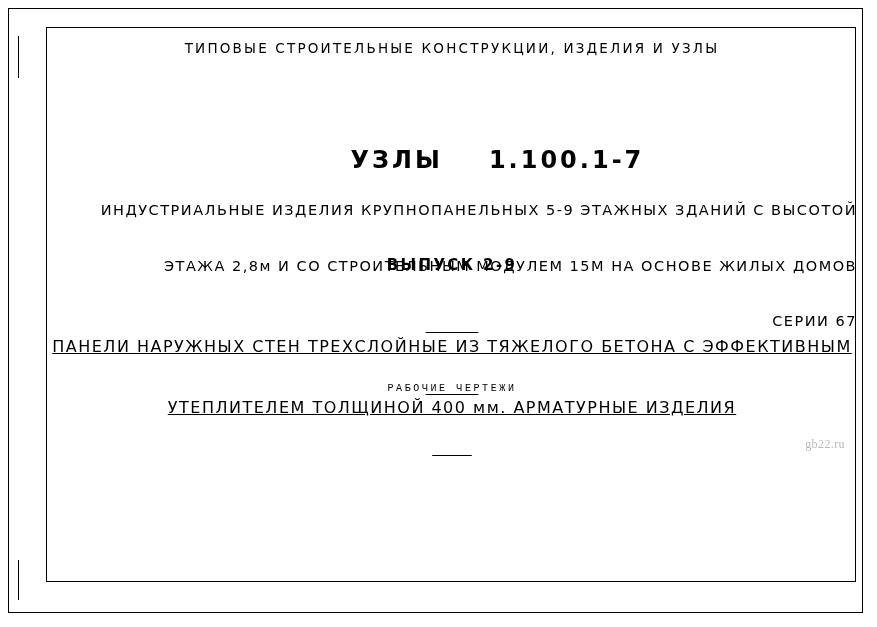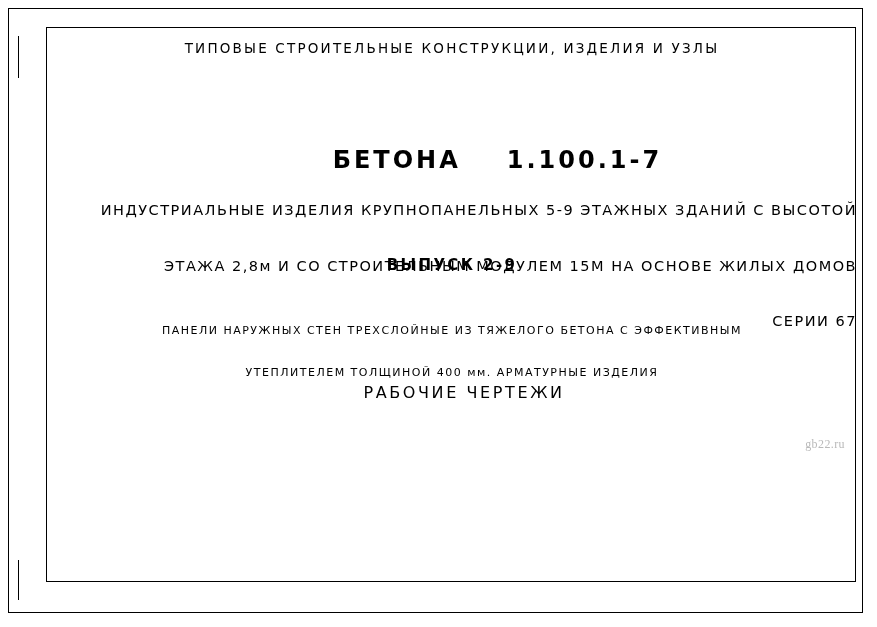--- a/index.html
+++ b/index.html
@@ -110,33 +110,35 @@
     font-size: 15px;
     letter-spacing: 2.4px;
     font-weight: bold;
   }
 
   .panels-block {
     position: absolute;
     top: 268px;
     left: 0;
     width: 810px;
-    font-size: 11px;
+    font-size: 16px;
     letter-spacing: 1.5px;
+    text-decoration: underline;
   }
   .panels-block .p1 { display: block; }
   .panels-block .p2 { display: block; }
 
   .working-block {
     position: absolute;
     top: 355px;
-    left: 12px;
+    left: 0;
     width: 810px;
-    font-size: 16px;
+    font-size: 10px;
     letter-spacing: 2.6px;
+    font-family: Liberation Mono, monospace;
   }
 
   .watermark {
     position: absolute;
     right: 12px;
     top: 409px;
     font-size: 12px;
     color: #b9b9b9;
     letter-spacing: 0.4px;
     font-family: Liberation Serif, serif;
@@ -150,21 +152,21 @@
   <div class="outer-frame"></div>
   <div class="edge-tick t1"></div>
   <div class="edge-tick t2"></div>
 
   <div class="sheet-frame">
     <div class="content">
 
       <div class="line header-line">ТИПОВЫЕ СТРОИТЕЛЬНЫЕ КОНСТРУКЦИИ, ИЗДЕЛИЯ И УЗЛЫ</div>
 
       <div class="line series-block">
-        <span class="series-word">БЕТОНА</span><span>1.100.1-7</span>
+        <span class="series-word">УЗЛЫ</span><span>1.100.1-7</span>
       </div>
 
       <div class="line desc-block">
         <span class="l1">ИНДУСТРИАЛЬНЫЕ ИЗДЕЛИЯ КРУПНОПАНЕЛЬНЫХ 5-9 ЭТАЖНЫХ ЗДАНИЙ С ВЫСОТОЙ</span>
         <span class="l2">ЭТАЖА 2,8м И СО СТРОИТЕЛЬНЫМ МОДУЛЕМ 15М НА ОСНОВЕ ЖИЛЫХ ДОМОВ</span>
         <span class="l3">СЕРИИ 67</span>
       </div>
 
       <div class="line issue-block">ВЫПУСК 2-9</div>
 

